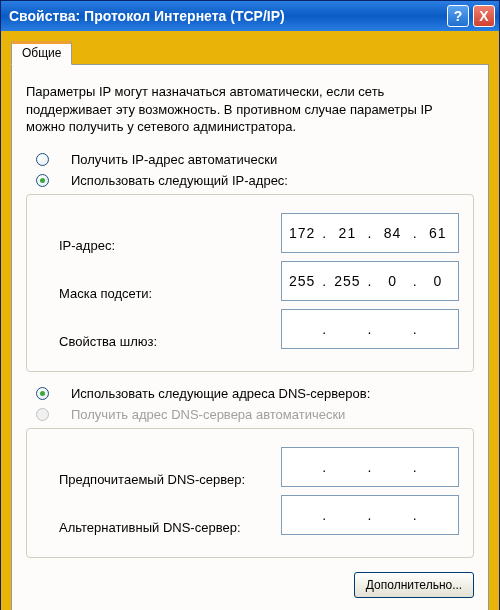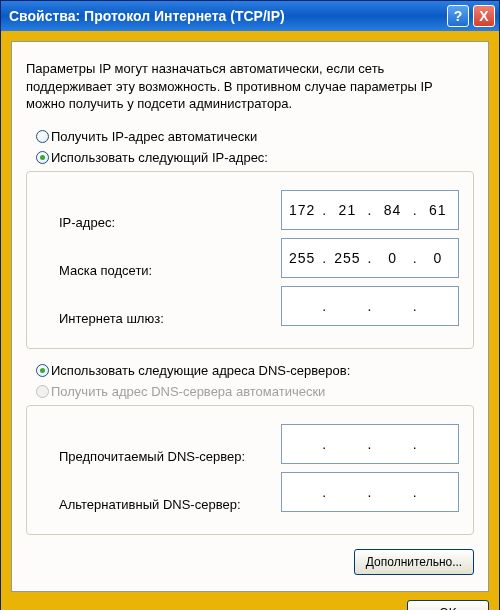--- a/index.html
+++ b/index.html
@@ -93,21 +93,21 @@
     border-radius: 4px;
     padding: 10px 14px 14px 14px;
     margin: 0 0 14px 0;
   }
   .radio-row {
     display: flex;
     align-items: center;
     font-size: 13px;
     margin: 6px 0 6px 0;
     padding-left: 10px;
-    gap: 2px;
+    gap: 22px;
   }
   .radio-row.disabled { color: #a0a0a0; }
   .radio {
     width: 13px; height: 13px;
     border: 1px solid #1c5180;
     border-radius: 50%;
     display: inline-flex;
     align-items: center;
     justify-content: center;
     background: radial-gradient(circle at 30% 30%, #fff, #e2eaf3);
@@ -173,23 +173,26 @@
     <span class="title">Свойства: Протокол Интернета (TCP/IP)</span>
     <div class="btn help-btn">
         <span>?</span>
       </div>
     <div class="btn close-btn">
         <span>X</span>
       </div>
   </div>
 
   <div class="body">
+    <div class="tab-strip">
+      <div class="tab"><span>Общие</span></div>
+    </div>
 
     <div class="tab-panel">
-      <div class="desc">Параметры IP могут назначаться автоматически, если сеть поддерживает эту возможность. В противном случае параметры IP можно получить у подсети администратора.</div>
+      <div class="desc">Параметры IP могут назначаться автоматически, если сеть поддерживает эту возможность. В противном случае параметры IP можно получить у сетевого администратора.</div>
 
       <div class="radio-row">
         <span class="radio"></span>
         <span>Получить IP-адрес автоматически</span>
       </div>
       <div class="radio-row">
         <span class="radio selected"></span>
         <span>Использовать следующий IP-адрес:</span>
       </div>
       <fieldset>
@@ -211,21 +214,21 @@
             <span>255</span>
               <span class="dot">.</span>
             <span>255</span>
               <span class="dot">.</span>
             <span>0</span>
               <span class="dot">.</span>
             <span>0</span>
           </div>
         </div>
         <div class="field-row">
-          <label>Интернета шлюз:</label>
+          <label>Свойства шлюз:</label>
           <div class="ip-input">
             <span></span>
               <span class="dot">.</span>
             <span></span>
               <span class="dot">.</span>
             <span></span>
               <span class="dot">.</span>
             <span></span>
           </div>
         </div>

